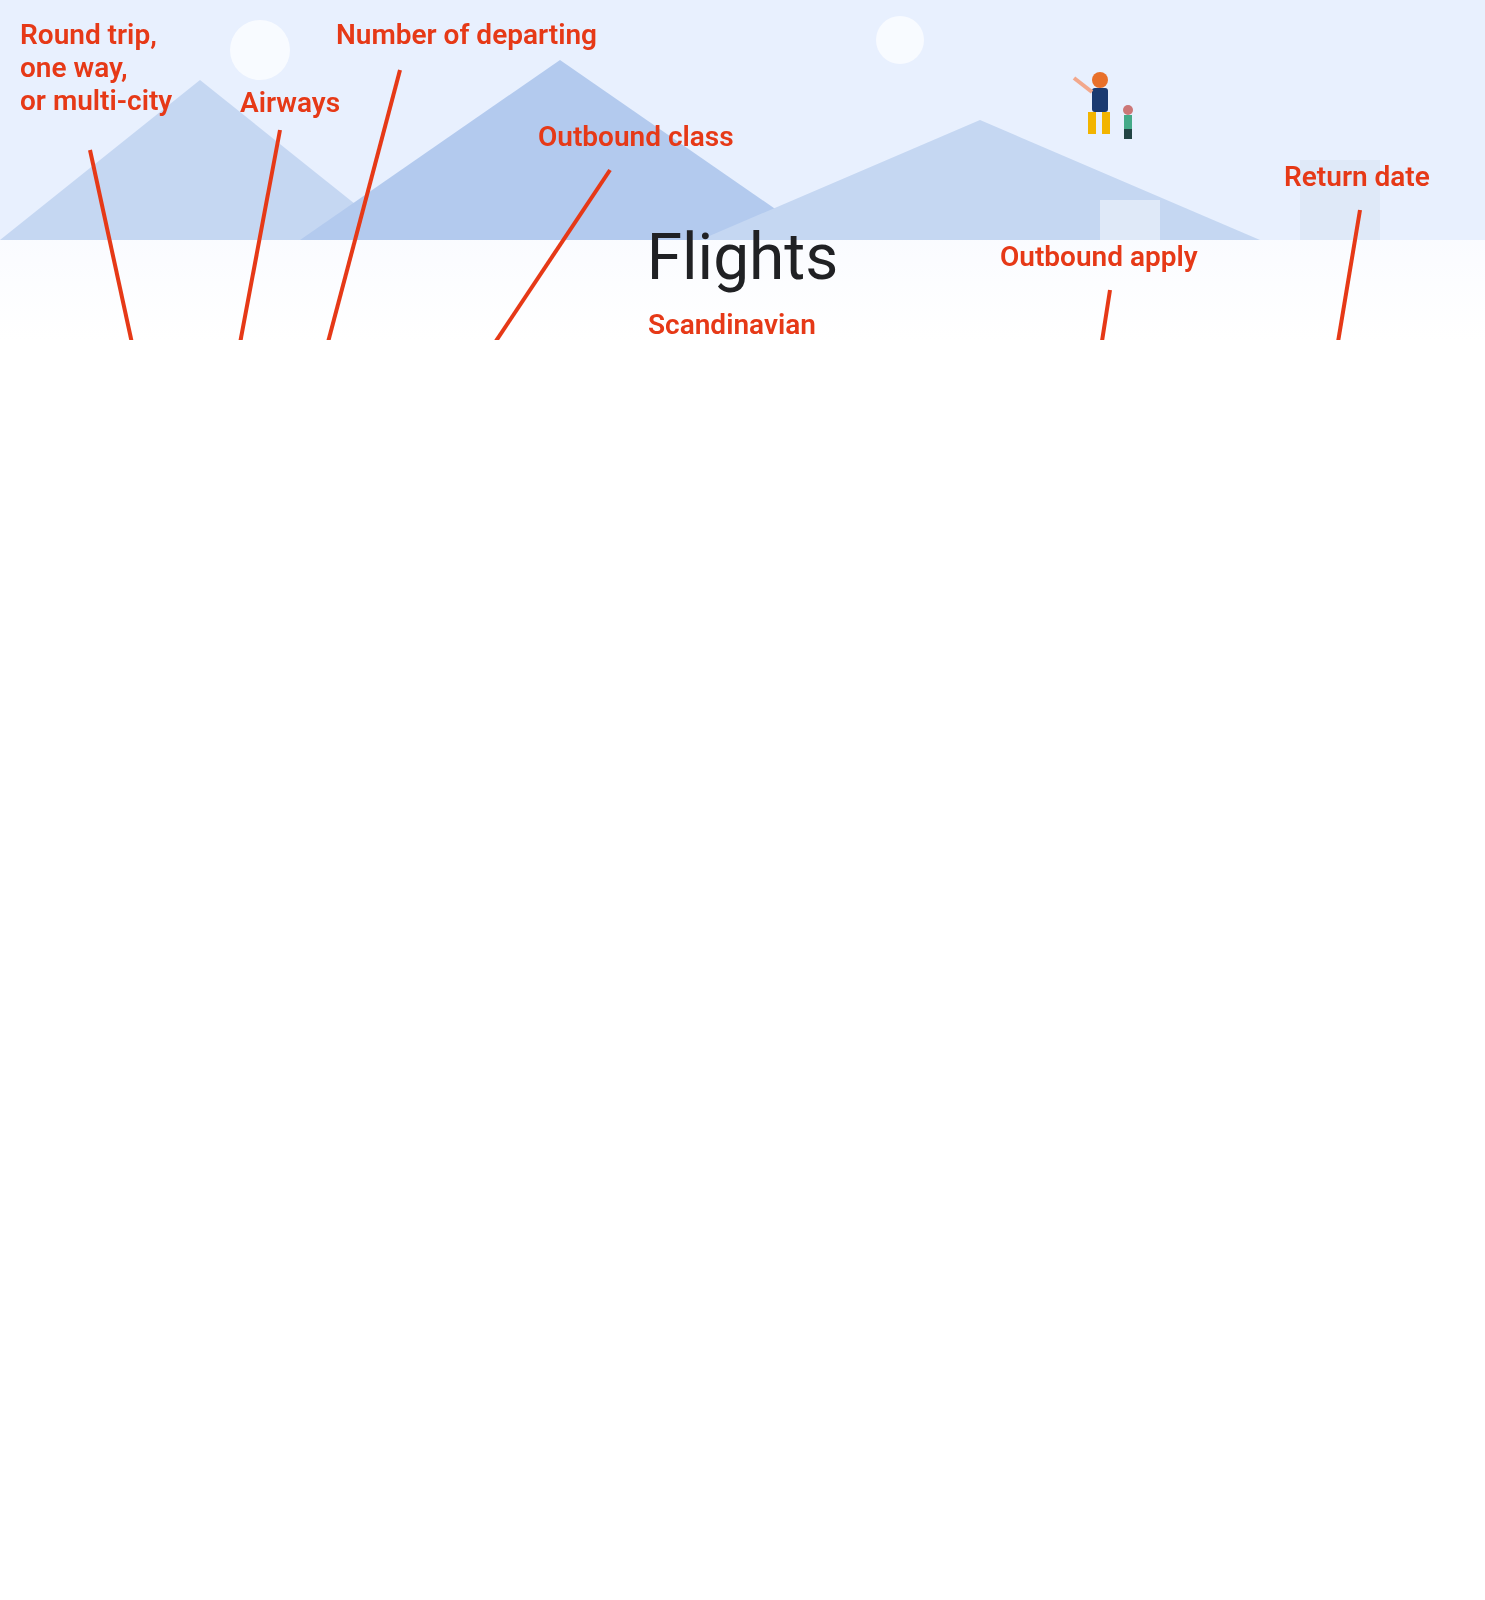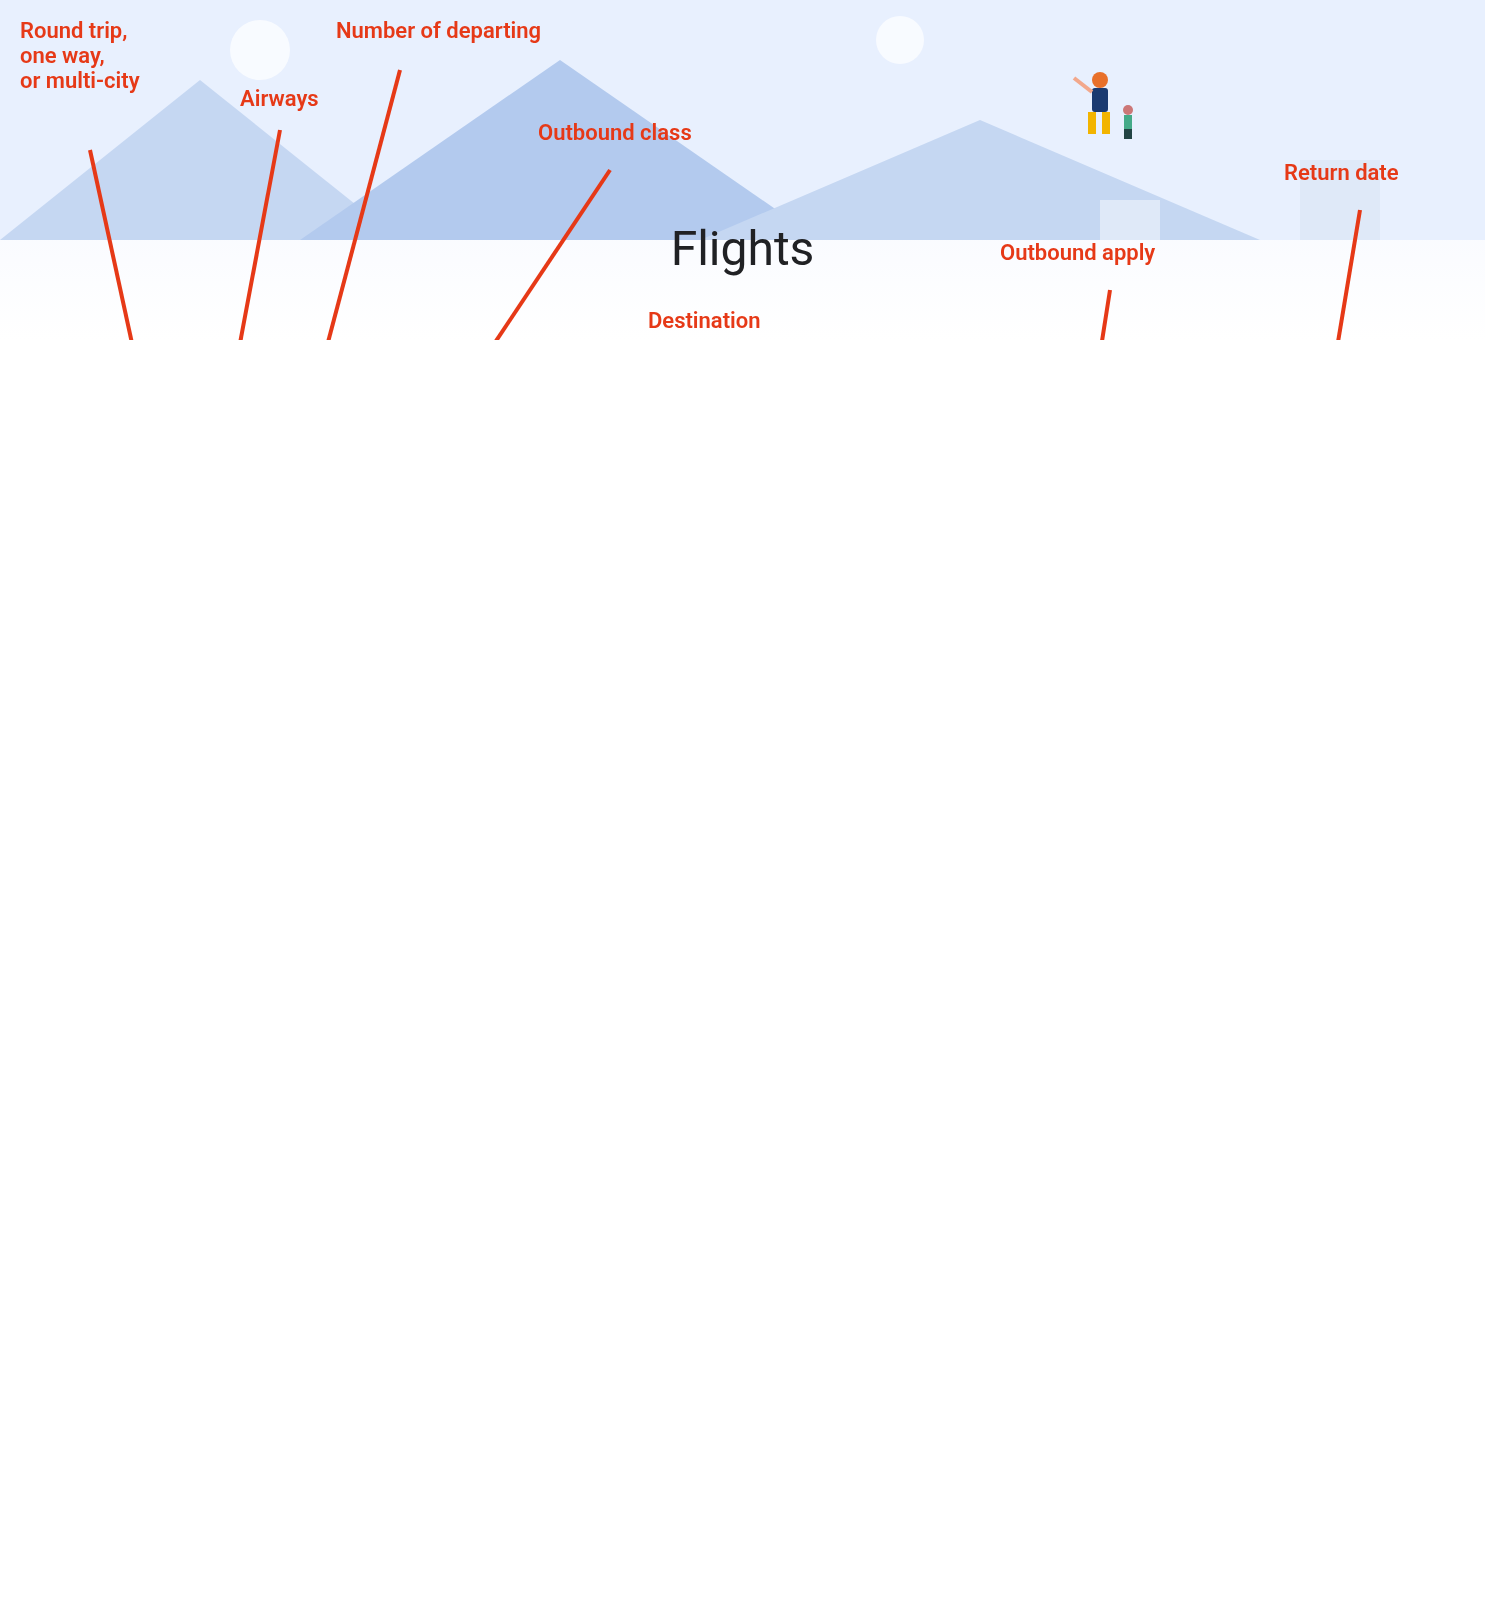--- a/index.html
+++ b/index.html
@@ -1,24 +1,24 @@
 <!DOCTYPE html>
 <html><head>
 <meta charset="utf-8">
 <style>
   * { box-sizing: border-box; margin: 0; padding: 0; font-family: 'Google Sans', Roboto, Arial, sans-serif; }
   body { background: #fff; color: #202124; width: 1485px; position: relative; }
   
   
   .hero { position: relative; height: 340px; background: linear-gradient(180deg, #e8f0fe 0%, #f8faff 60%, #fff 100%); overflow: visible; }
   .hero svg.mountains { position: absolute; top: 0; left: 0; width: 100%; height: 240px; }
-  .hero-title { position: absolute; top: 220px; left: 50%; transform: translateX(-50%); font-size: 48px; font-weight: 400; color: #202124; }
-  
-  
-  .annotation { position: absolute; color: #e63917; font-weight: 600; font-size: 22px; }
+  .hero-title { position: absolute; top: 220px; left: 50%; transform: translateX(-50%); font-size: 64px; font-weight: 400; color: #202124; }
+  
+  
+  .annotation { position: absolute; color: #e63917; font-weight: 600; font-size: 28px; }
   
   
   .search-card { position: absolute; top: 370px; left: 50px; right: 50px; background: #fff; border-radius: 12px; box-shadow: 0 1px 6px rgba(60,64,67,.28); padding: 16px 24px 40px; }
   .controls-row { display: flex; gap: 20px; align-items: center; padding: 4px 8px 16px; }
   .control { display: flex; align-items: center; gap: 8px; color: #3c4043; font-size: 18px; cursor: pointer; }
   .control .caret { font-size: 12px; color: #5f6368; }
   .swap-icon::before { content: "⇄"; font-size: 20px; color: #5f6368; }
   .person-icon::before { content: "👤"; font-size: 16px; filter: grayscale(1); }
   
   .inputs-row { display: flex; gap: 16px; align-items: stretch; }
@@ -130,21 +130,21 @@
   </svg>
   <div class="hero-title">Flights</div>
 </div>
 
 <div class="annotation" style="top:18px;left:20px;white-space:pre-line">Round trip,
 one way,
 or multi-city</div>
 <div class="annotation" style="top:86px;left:240px">Airways</div>
 <div class="annotation" style="top:18px;left:336px">Number of departing</div>
 <div class="annotation" style="top:120px;left:538px">Outbound class</div>
-<div class="annotation" style="top:308px;left:648px">Destination</div>
+<div class="annotation" style="top:308px;left:648px">Scandinavian</div>
 <div class="annotation" style="top:240px;left:1000px">Outbound apply</div>
 <div class="annotation" style="top:160px;left:1284px">Return date</div>
 
 <svg style="position:absolute;top:0;left:0;width:1485px;height:700px;pointer-events:none">
   <defs>
       <marker id="ah" markerWidth="10" markerHeight="10" refX="8" refY="5" orient="auto">
         <polygon points="0,0 10,5 0,10" fill="#e63917"></polygon>
       </marker>
     </defs>
   <line x1="90" y1="150" x2="140" y2="380" stroke="#e63917" stroke-width="4" marker-end="url(#ah)"></line>

